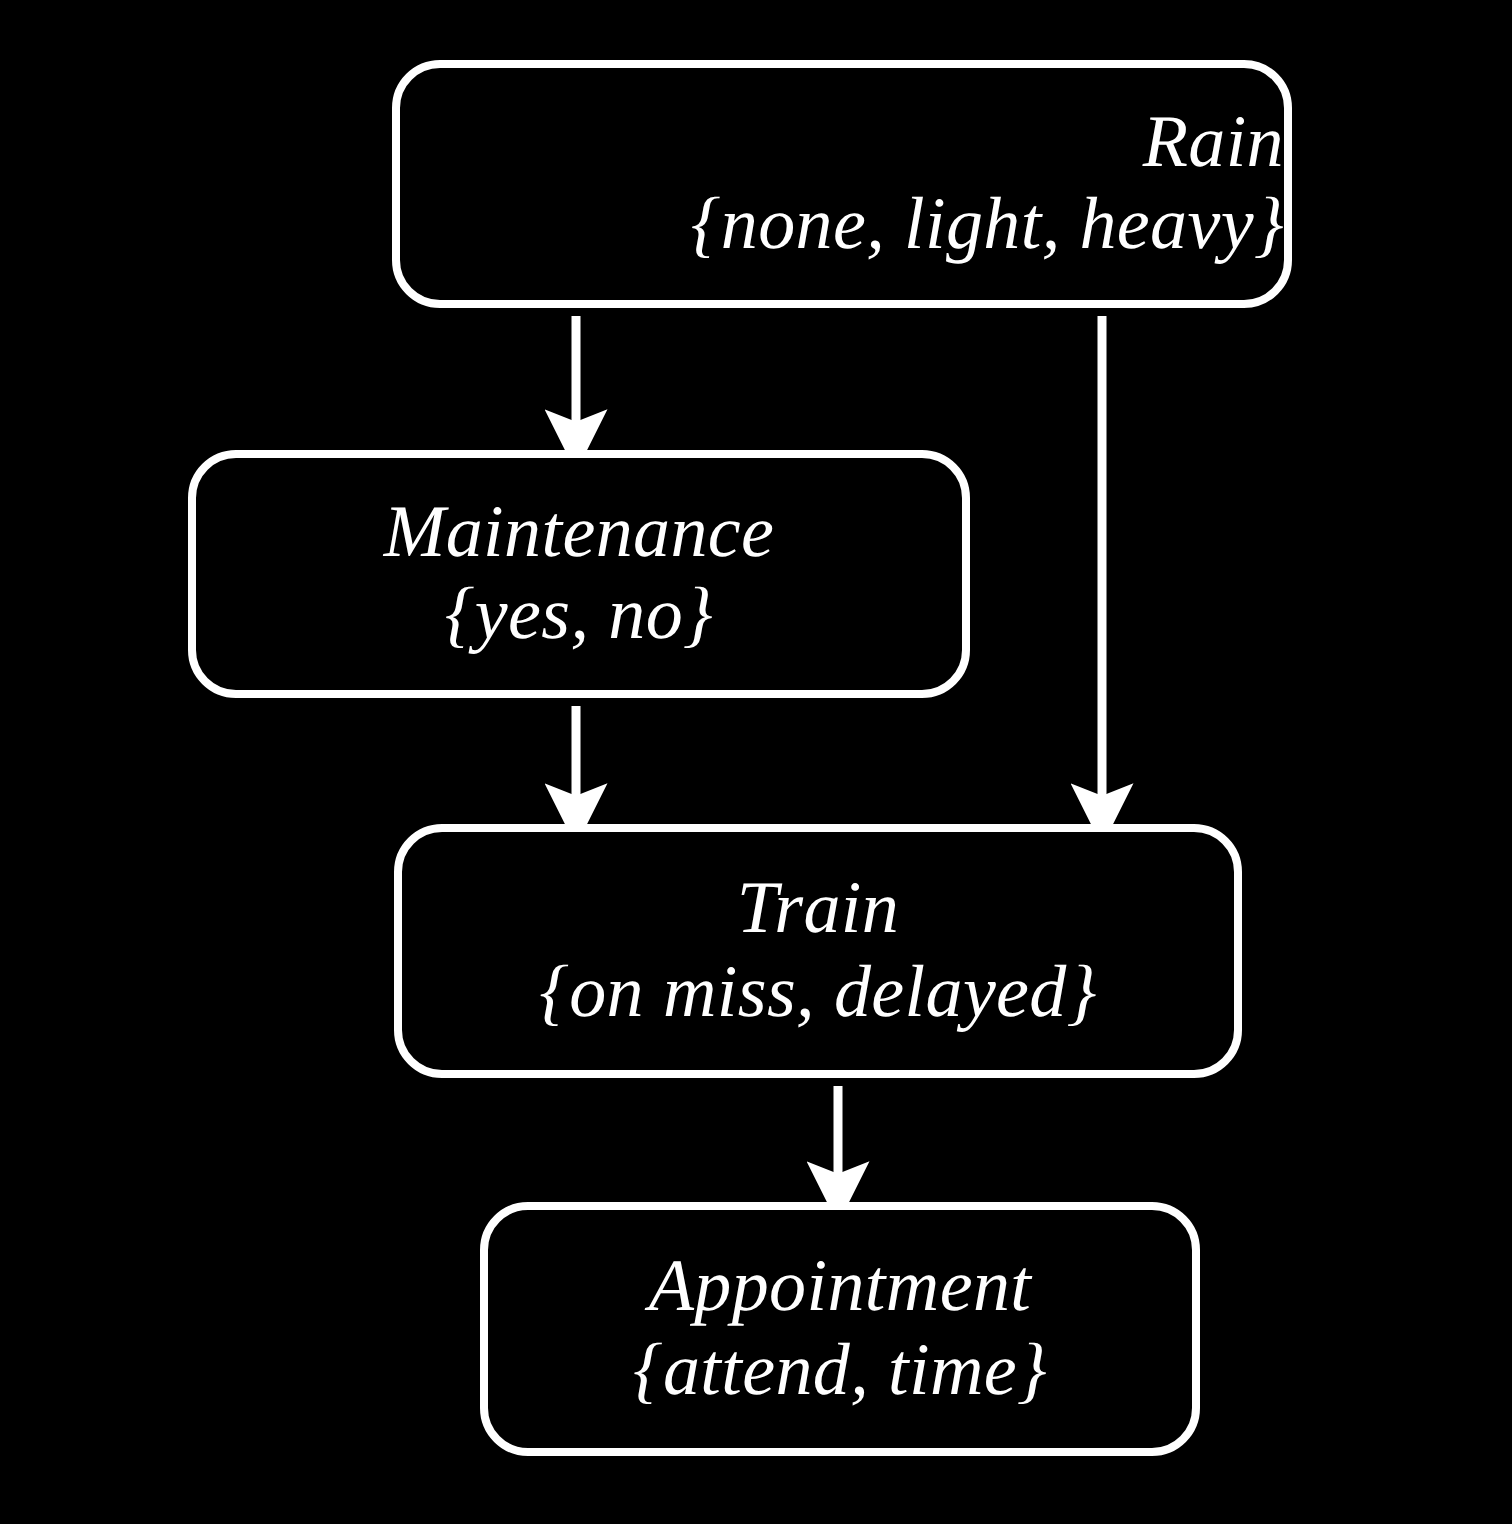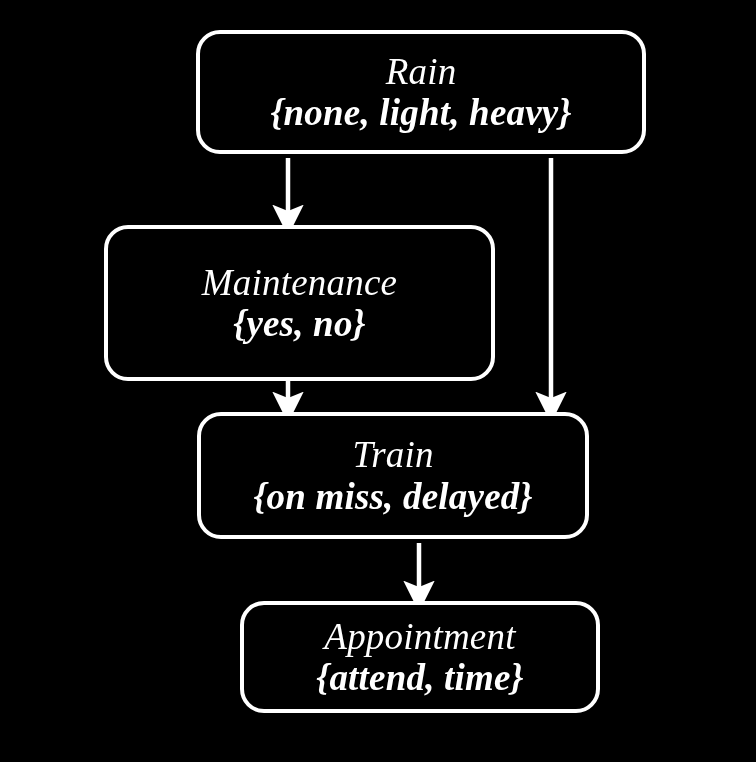--- a/index.html
+++ b/index.html
@@ -46,26 +46,25 @@
     font-style: italic;
     font-size: 37px;
     letter-spacing: 0.2px;
     white-space: nowrap;
   }
   .node-domain {
     font-style: italic;
     font-size: 37px;
     letter-spacing: 0.2px;
     white-space: nowrap;
-    font-weight: bold;
   }
-  #node-rain      { left: 196px; top: 30px;  width: 450px; height: 124px; }
-  #node-maint     { left: 94px;  top: 225px; width: 391px; height: 156px; margin-left: 10px; }
-  #node-train     { left: 197px; top: 412px; width: 392px; height: 127px; }
-  #node-appt      { left: 240px; top: 601px; width: 360px; height: 112px; }
+  #node-rain      { left: 196px; top: 30px;  width: 450px; height: 124px; align-items: flex-end; }
+  #node-maint     { left: 94px;  top: 225px; width: 391px; height: 124px; }
+  #node-train     { left: 197px; top: 412px; width: 424px; height: 127px; }
+  #node-appt      { left: 240px; top: 601px; width: 360px; height: 127px; }
 </style>
 </head>
 <body>
 
 <div id="canvas">
 
   <svg id="edge-layer" viewBox="0 0 756 762">
     <defs>
       <marker id="arrowhead" markerWidth="7" markerHeight="7" refX="3.2" refY="3.5" orient="auto" markerUnits="strokeWidth">
         <path d="M 0 0 L 7 3.5 L 0 7 L 1.4 3.5 Z" fill="#ffffff"></path>

